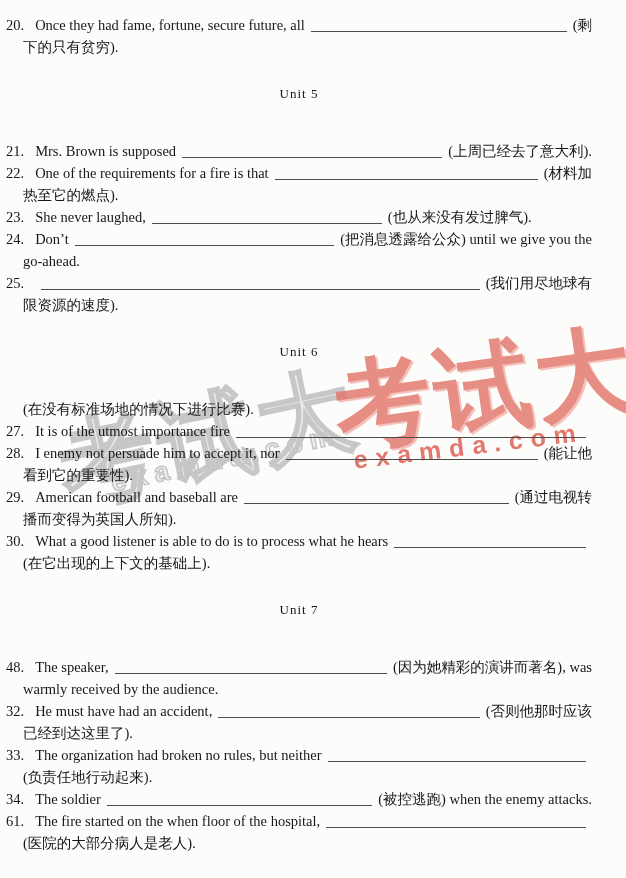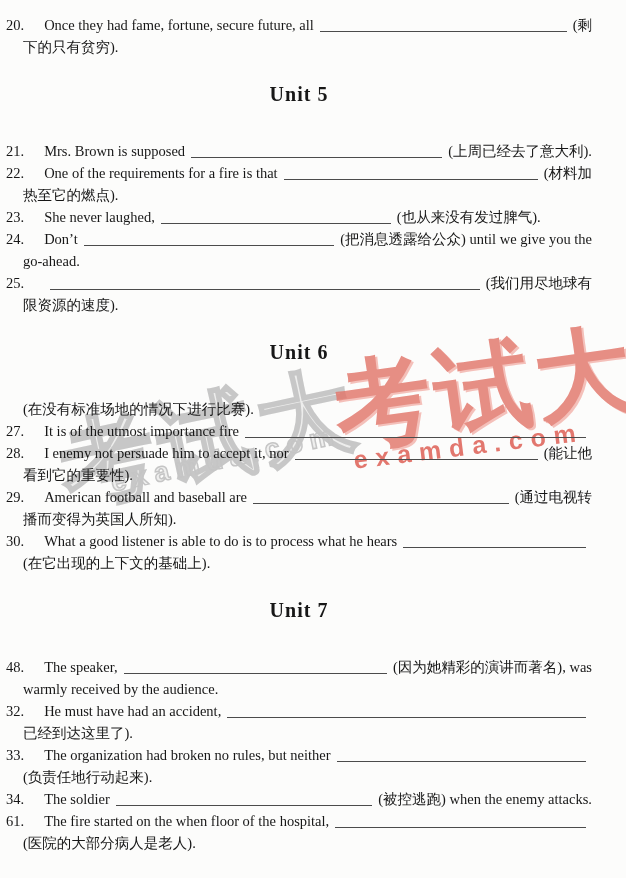--- a/index.html
+++ b/index.html
@@ -10,29 +10,29 @@
     color:#171717;
   }
   .content{
     position:relative;z-index:1;
     padding:14px 34px 0 6px;
     font-size:14.5px;line-height:22px;
   }
   .line{display:flex;align-items:baseline;height:22px;overflow:hidden}
   .line .txt{white-space:pre;flex:0 0 auto}
   .cont{padding-left:17px}
-  .num{flex:0 0 auto;margin-right:20px}
+  .num{flex:0 0 auto;margin-right:11px}
   .blank{
     flex:1 1 auto;min-width:28px;height:0;
     border-bottom:1px solid #4b4b4b;
     align-self:flex-end;margin:0 6px 4px 6px;
   }
   .blank-short{flex:0 0 auto;width:230px}
   .unit-heading{
-    font-weight:bold;font-size:20px;line-height:20px;
+    font-weight:normal;font-size:13px;line-height:20px;
     text-align:center;margin:26px 0 36px;
     letter-spacing:1px;
   }
   .wm{position:absolute;z-index:0;pointer-events:none;font-weight:bold;white-space:nowrap}
   .wm-red-brand{
     left:326px;top:346px;font-size:97px;letter-spacing:4px;
     color:#e2766b;opacity:.82;transform:rotate(-8deg);transform-origin:left top;
     text-shadow:2px 2px 0 #f3b4ac;
   }
   .wm-red-domain{
@@ -179,20 +179,21 @@
         </div>
         <div class="line cont">
           <span class="txt">warmly received by the audience.</span>
         </div>
       </div>
       <div class="item">
         <div class="line">
           <span class="num">32.</span>
           <span class="txt">He must have had an accident,</span>
           <span class="blank"></span>
+          <span class="txt">(否则他那时应该</span>
         </div>
         <div class="line cont">
           <span class="txt">已经到达这里了).</span>
         </div>
       </div>
       <div class="item">
         <div class="line">
           <span class="num">33.</span>
           <span class="txt">The organization had broken no rules, but neither</span>
           <span class="blank"></span>

